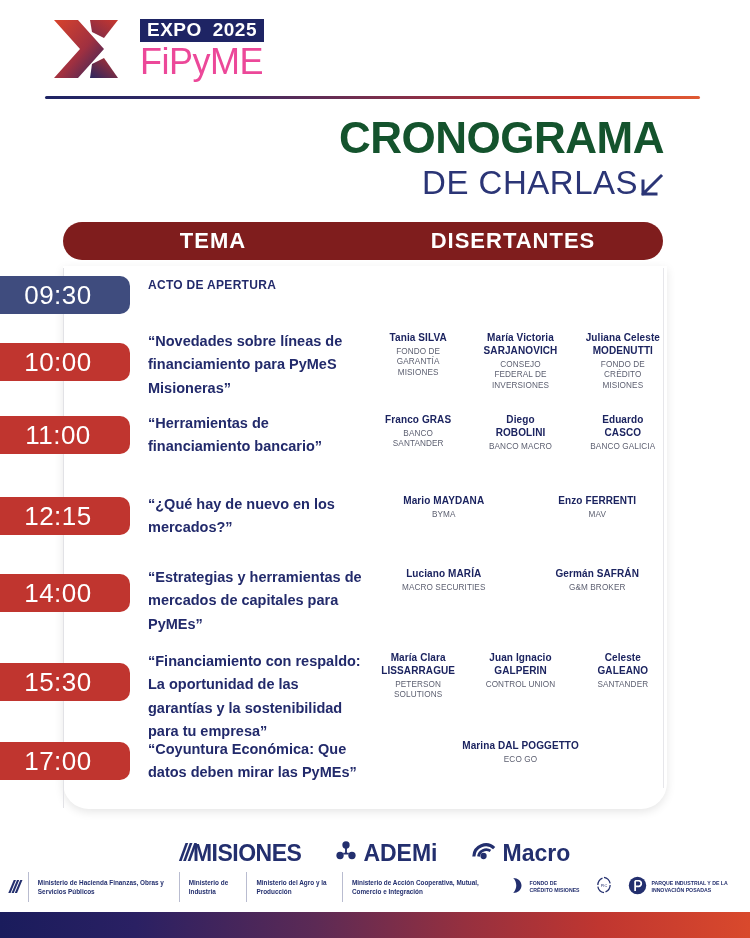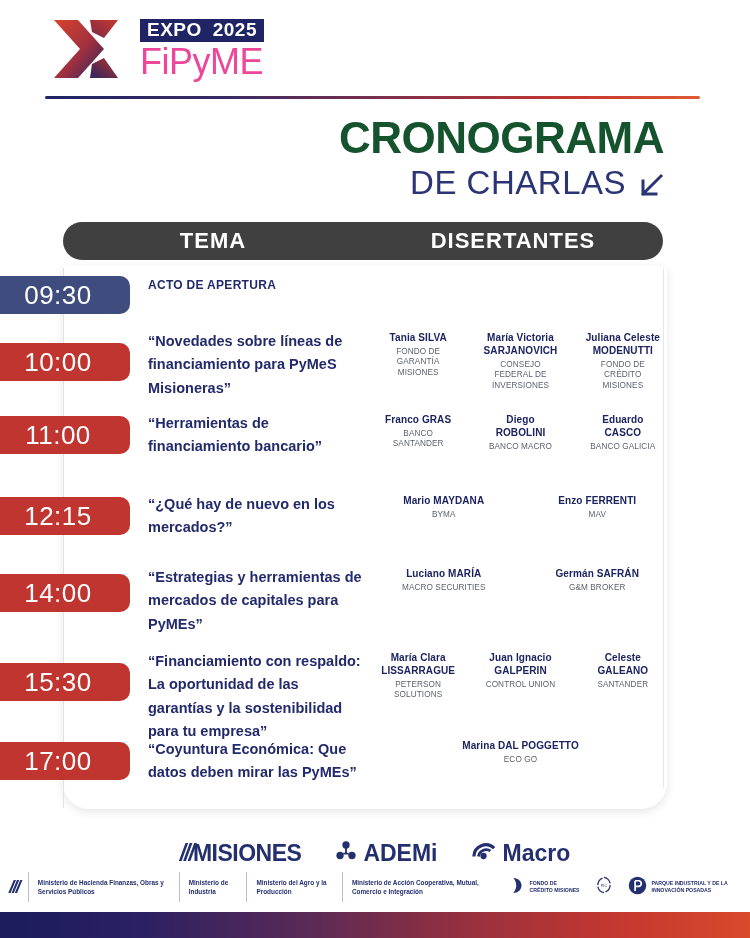--- a/index.html
+++ b/index.html
@@ -30,28 +30,28 @@
     border-radius: 2px;
   }
 
   
   .title-wrap { position: absolute; right: 86px; top: 116px; text-align: right; }
   .title-main {
     font-size: 44px; font-weight: 800; color: #14532d; letter-spacing: -0.5px; line-height: 1.02;
   }
   .title-sub {
     font-size: 33px; font-weight: 500; color: #2b3576; letter-spacing: 0.5px;
-    line-height: 1.1; margin-top: 4px; display: flex; align-items: center; justify-content: flex-end; gap: 12px;
+    line-height: 1.1; margin-top: 4px; display: flex; align-items: center; justify-content: flex-end; 
   }
   .arrow-dl { width: 26px; height: 26px; display: inline-block; }
 
   
   .head-bar {
     position: absolute; left: 63px; top: 222px; width: 600px; height: 38px;
-    background: #404040; border-radius: 19px; display: flex; align-items: center;
+    background: #7f1d1d; border-radius: 19px; display: flex; align-items: center;
   }
   .head-tema {
     color: #fff; font-size: 22px; font-weight: 700; letter-spacing: 1px;
     width: 300px; text-align: center;
   }
   .head-dis {
     color: #fff; font-size: 22px; font-weight: 700; letter-spacing: 1px;
     width: 300px; text-align: center;
   }
 

